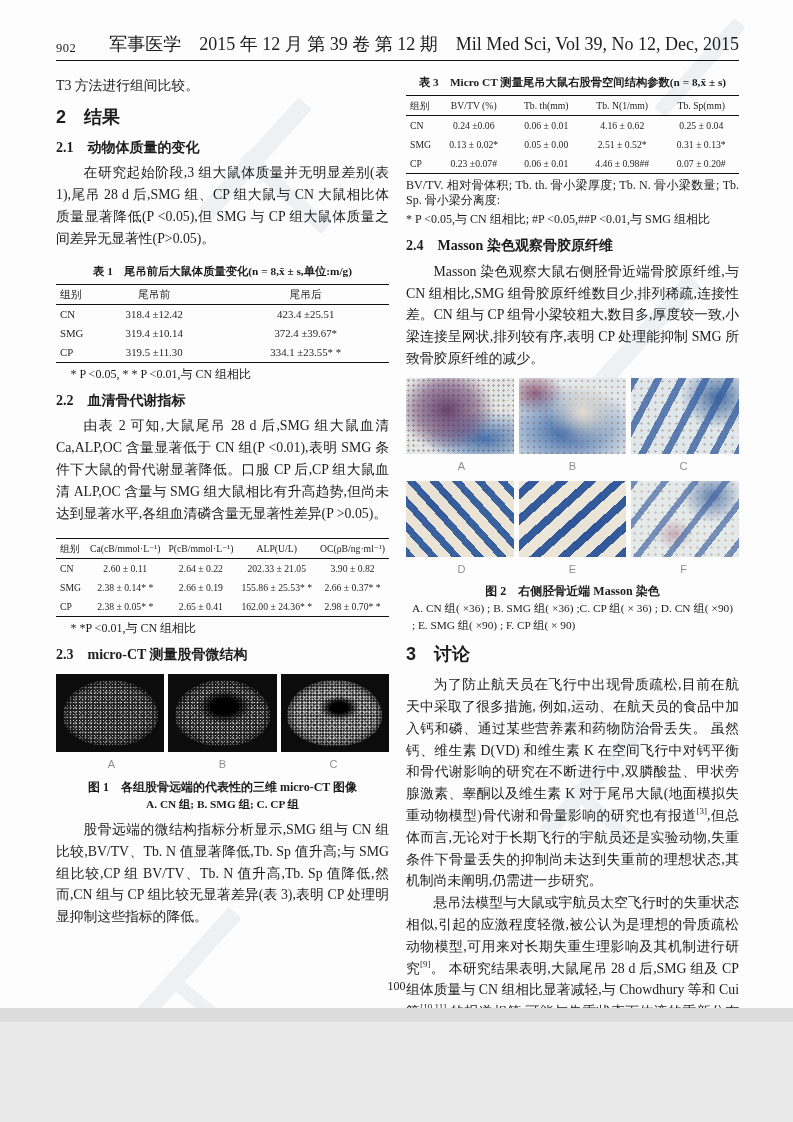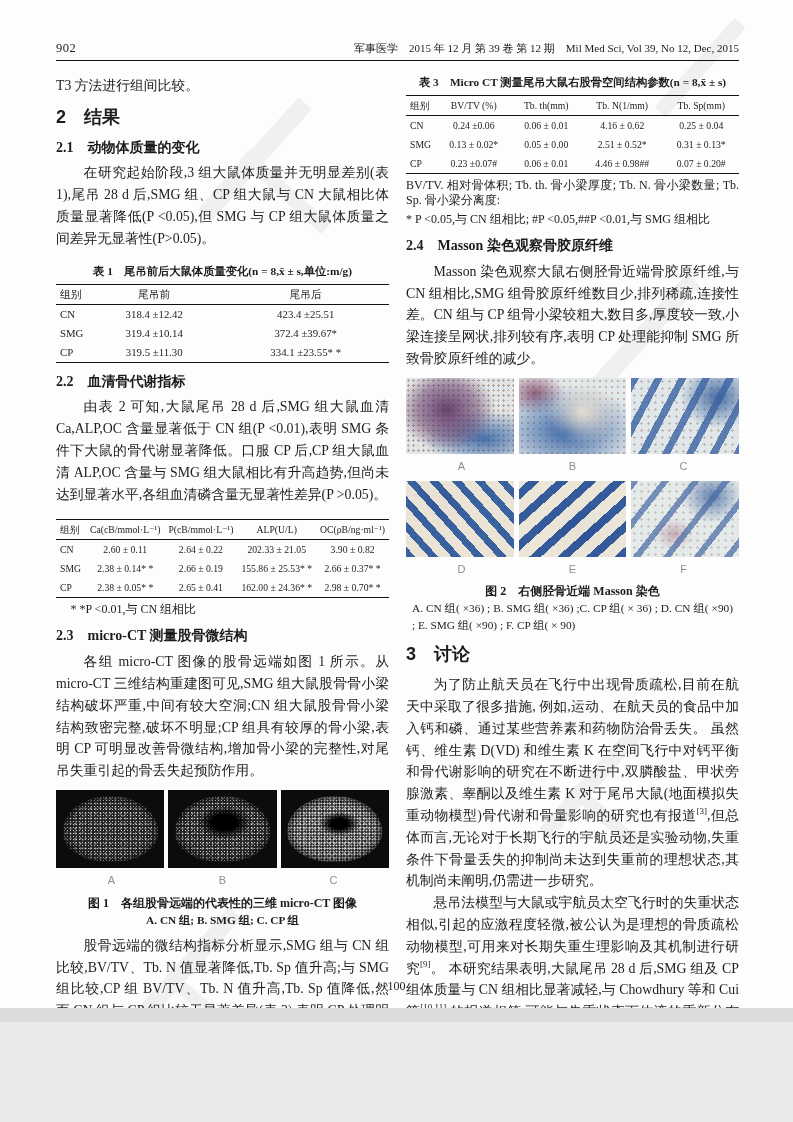--- a/index.html
+++ b/index.html
@@ -16,21 +16,21 @@
   .wm4 { left:520px; top:770px; width:150px; height:16px; }
   .wm5 { left:560px; top:815px; width:100px; height:13px; transform:rotate(42deg); }
   .wm6 { left:110px; top:960px; width:150px; height:17px; }
   .wm7 { left:160px; top:1005px; width:100px; height:13px; transform:rotate(40deg); }
   .wm8 { left:640px; top:60px; width:120px; height:15px; }
 
   .inner { position:relative; padding:30px 54px 0 56px; }
 
   header.pagehead { display:flex; align-items:flex-end; height:26px; font-size:12.5px; }
   .pg-num { width:120px; letter-spacing:.5px; }
-  .journal-line { flex:1; text-align:right; font-size:11px; white-space:nowrap; }
+  .journal-line { flex:1; text-align:right; font-size:18px; white-space:nowrap; }
   .head-rule { border-bottom:1.6px solid #111; margin-top:4px; }
 
   main.cols { display:flex; gap:17px; margin-top:14px; }
   .col { flex:1 1 0; font-size:13.8px; line-height:21.8px; text-align:justify; }
 
   p.body-para { text-indent:2em; }
   .h-sec { font-family:"Liberation Sans","DejaVu Sans",sans-serif; font-weight:bold; font-size:18px; margin:10px 0 8px; }
   .h-sub { font-weight:bold; font-size:14px; margin:8px 0 4px; }
 
   
@@ -168,20 +168,21 @@
                 <td>319.4 ±10.14</td>
                 <td>372.4 ±39.67*</td>
               </tr>
               <tr>
                 <td>CP</td>
                 <td>319.5 ±11.30</td>
                 <td>334.1 ±23.55* *</td>
               </tr>
             </tbody>
           </table>
+          <div class="tbl-foot">* P &lt;0.05, * * P &lt;0.01,与 CN 组相比</div>
         </div>
 
         <div class="h-sub">2.2　血清骨代谢指标</div>
         <p class="body-para">由表 2 可知,大鼠尾吊 28 d 后,SMG 组大鼠血清 Ca,ALP,OC 含量显著低于 CN 组(P &lt;0.01),表明 SMG 条件下大鼠的骨代谢显著降低。口服 CP 后,CP 组大鼠血清 ALP,OC 含量与 SMG 组大鼠相比有升高趋势,但尚未达到显著水平,各组血清磷含量无显著性差异(P &gt;0.05)。</p>
 
         <div class="tbl-wrap">
           <table class="three-line t2">
             <thead>
               <tr>
                 <th>组别</th>
@@ -212,21 +213,20 @@
                 <td>2.65 ± 0.41</td>
                 <td>162.00 ± 24.36* *</td>
                 <td>2.98 ± 0.70* *</td>
               </tr>
             </tbody>
           </table>
           <div class="tbl-foot">* *P &lt;0.01,与 CN 组相比</div>
         </div>
 
         <div class="h-sub">2.3　micro-CT 测量股骨微结构</div>
-        <p class="body-para">各组 micro-CT 图像的股骨远端如图 1 所示。从 micro-CT 三维结构重建图可见,SMG 组大鼠股骨骨小梁结构破坏严重,中间有较大空洞;CN 组大鼠股骨骨小梁结构致密完整,破坏不明显;CP 组具有较厚的骨小梁,表明 CP 可明显改善骨微结构,增加骨小梁的完整性,对尾吊失重引起的骨丢失起预防作用。</p>
 
         <figure>
           <div class="ct-row">
             <div class="ct-panel">
                 <div class="ct-blob"></div>
               </div>
             <div class="ct-panel">
                 <div class="ct-blob holed"></div>
               </div>
             <div class="ct-panel">

